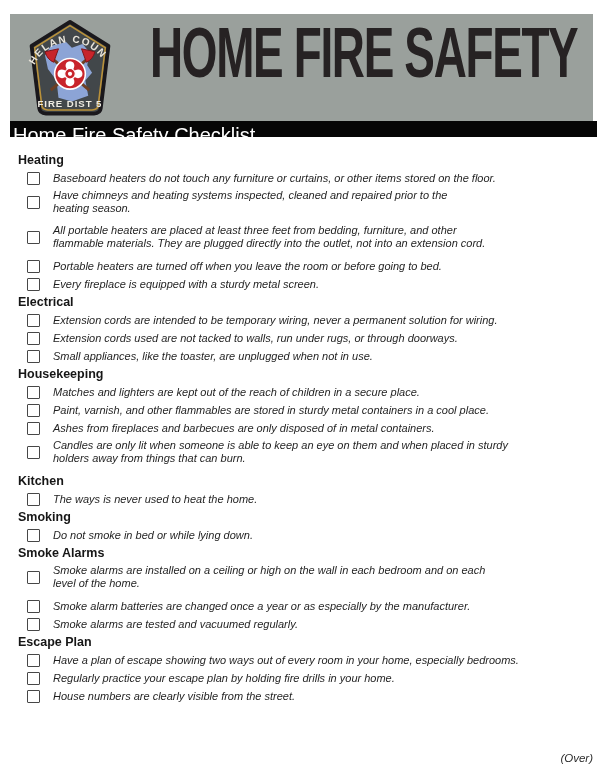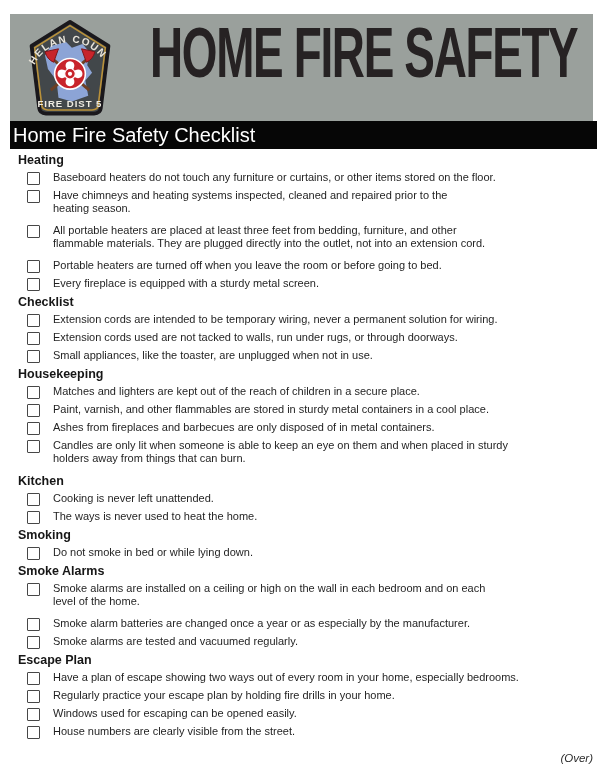--- a/index.html
+++ b/index.html
@@ -29,43 +29,44 @@
     font-size:70px;
     line-height:78px;
     letter-spacing:-2px;
     color:var(--title_text, #262223);
     white-space:nowrap;
     transform:scaleX(0.655);
     transform-origin:left center;
   }
   .title-bar {
     position:absolute; left:10px; top:121px;
-    width:587px; height:28px;
+    width:587px; height:16px;
     background:var(--bar_bg, #060606);
     color:var(--bar_text, #ffffff);
     font-size:20px; line-height:28px;
     padding-left:3px; box-sizing:border-box;
   }
 
   
   .content {
     position:absolute; left:0; top:149px;
     width:611px;
     padding:2px 8px 0 18px;
     box-sizing:border-box;
   }
   .section-title {
     font-size:12.5px; font-weight:bold;
     line-height:15px;
     margin:2px 0 3px 0;
     color:#161616;
   }
   .item {
-    display:flex; align-items:flex-start;
+    display:flex; align-items:center;
     margin:0 0 4px 9px;
+    font-style:italic;
   }
   .item.two-line { margin-bottom:9px; }
   .checkbox {
     flex:0 0 auto;
     width:11px; height:11px;
     border:1.4px solid var(--checkbox_border, #474747);
     border-radius:1px;
     background:#ffffff;
     margin:1px 13px 0 0;
   }
@@ -151,21 +152,21 @@
 flammable materials. They are plugged directly into the outlet, not into an extension cord.</span>
       </div>
       <div class="item">
         <span class="checkbox" role="checkbox" aria-checked="false"></span>
         <span class="item-text">Portable heaters are turned off when you leave the room or before going to bed.</span>
       </div>
       <div class="item">
         <span class="checkbox" role="checkbox" aria-checked="false"></span>
         <span class="item-text">Every fireplace is equipped with a sturdy metal screen.</span>
       </div>
-      <div class="section-title">Checklist</div>
+      <div class="section-title">Electrical</div>
       <div class="item">
         <span class="checkbox" role="checkbox" aria-checked="false"></span>
         <span class="item-text">Extension cords are intended to be temporary wiring, never a permanent solution for wiring.</span>
       </div>
       <div class="item">
         <span class="checkbox" role="checkbox" aria-checked="false"></span>
         <span class="item-text">Extension cords used are not tacked to walls, run under rugs, or through doorways.</span>
       </div>
       <div class="item">
         <span class="checkbox" role="checkbox" aria-checked="false"></span>
@@ -185,24 +186,20 @@
         <span class="item-text">Ashes from fireplaces and barbecues are only disposed of in metal containers.</span>
       </div>
       <div class="item two-line">
         <span class="checkbox" role="checkbox" aria-checked="false"></span>
         <span class="item-text">Candles are only lit when someone is able to keep an eye on them and when placed in sturdy
 holders away from things that can burn.</span>
       </div>
       <div class="section-title">Kitchen</div>
       <div class="item">
         <span class="checkbox" role="checkbox" aria-checked="false"></span>
-        <span class="item-text">Cooking is never left unattended.</span>
-      </div>
-      <div class="item">
-        <span class="checkbox" role="checkbox" aria-checked="false"></span>
         <span class="item-text">The ways is never used to heat the home.</span>
       </div>
       <div class="section-title">Smoking</div>
       <div class="item">
         <span class="checkbox" role="checkbox" aria-checked="false"></span>
         <span class="item-text">Do not smoke in bed or while lying down.</span>
       </div>
       <div class="section-title">Smoke Alarms</div>
       <div class="item two-line">
         <span class="checkbox" role="checkbox" aria-checked="false"></span>
@@ -221,23 +218,19 @@
       <div class="item">
         <span class="checkbox" role="checkbox" aria-checked="false"></span>
         <span class="item-text">Have a plan of escape showing two ways out of every room in your home, especially bedrooms.</span>
       </div>
       <div class="item">
         <span class="checkbox" role="checkbox" aria-checked="false"></span>
         <span class="item-text">Regularly practice your escape plan by holding fire drills in your home.</span>
       </div>
       <div class="item">
         <span class="checkbox" role="checkbox" aria-checked="false"></span>
-        <span class="item-text">Windows used for escaping can be opened easily.</span>
-      </div>
-      <div class="item">
-        <span class="checkbox" role="checkbox" aria-checked="false"></span>
         <span class="item-text">House numbers are clearly visible from the street.</span>
       </div>
     </div>
 
   <div class="over-label">(Over)</div>
 
 </div>
 
 </body></html>

